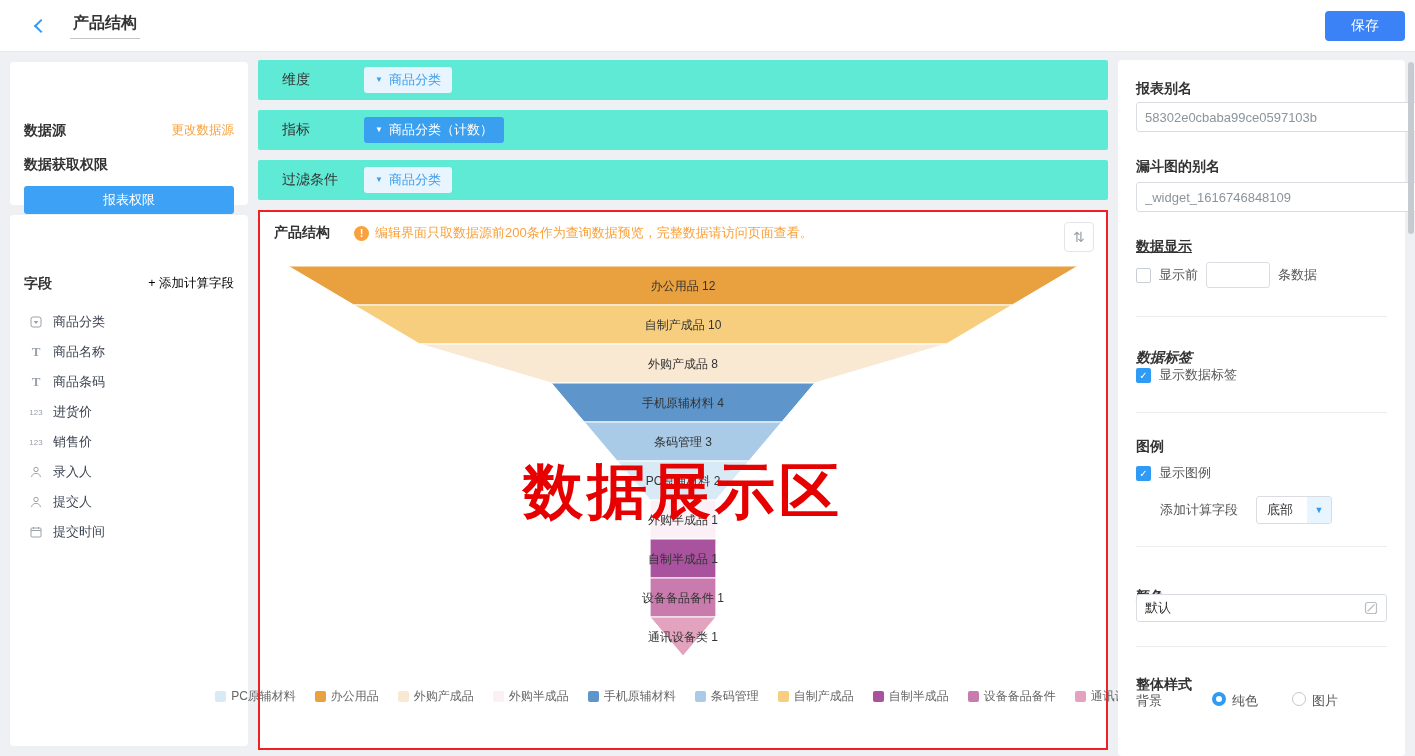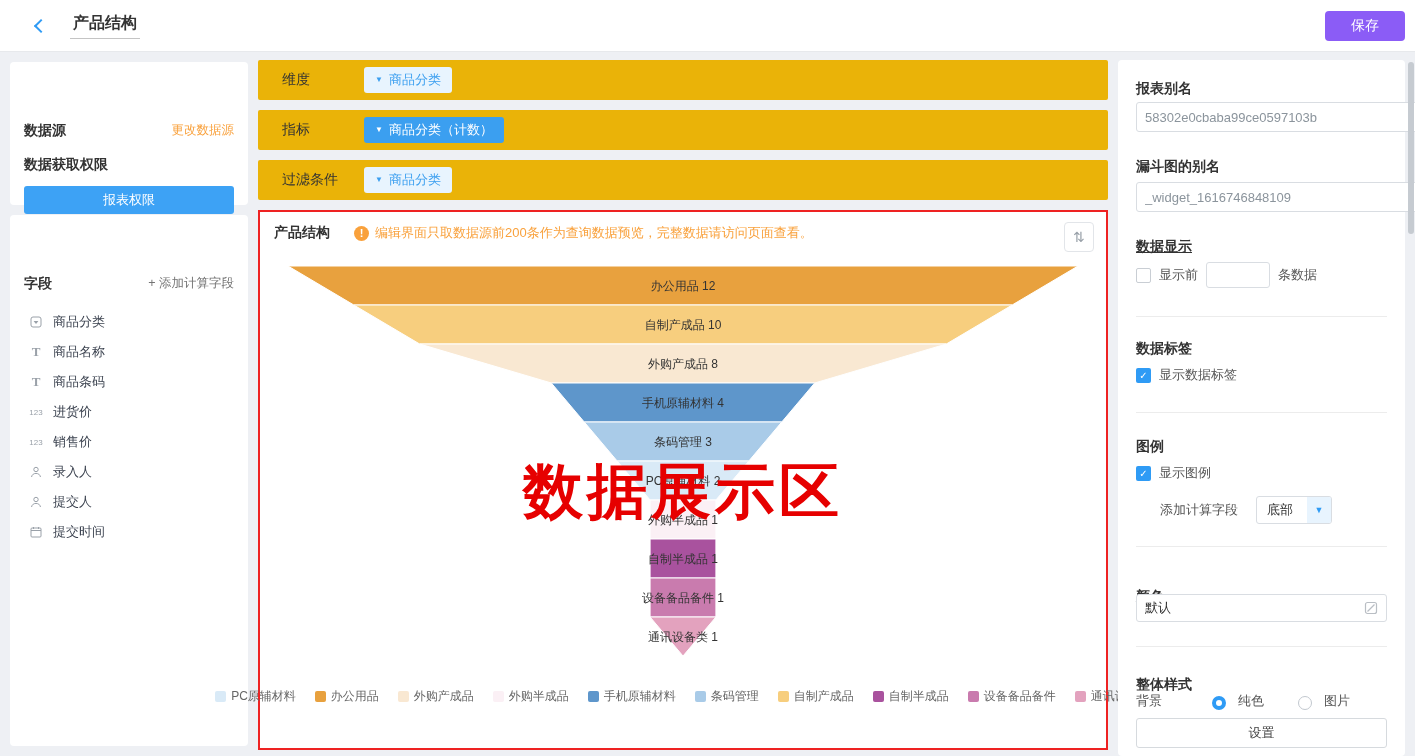--- a/index.html
+++ b/index.html
@@ -5,45 +5,45 @@
   *{margin:0;padding:0;box-sizing:border-box;}
   html,body{background:#eef0f4;}
   body{font-family:"Liberation Sans","DejaVu Sans",sans-serif;}
   .page{position:relative;width:1415px;height:756px;background:#eef0f4;overflow:hidden;}
 
   
   .topbar{position:absolute;left:0;top:0;width:100%;height:52px;background:#fff;border-bottom:1px solid #e7e9ec;display:flex;align-items:center;padding:0 10px 0 26px;z-index:5;}
   .back{width:26px;height:26px;display:flex;align-items:center;justify-content:center;cursor:pointer;}
   .chev{width:10px;height:10px;border-left:2px solid #2F9BF5;border-bottom:2px solid #2F9BF5;transform:rotate(45deg);display:inline-block;margin-left:4px;}
   .title{margin-left:18px;font-size:16px;font-weight:bold;color:#333;border-bottom:1px solid #c4c4c4;padding:0 3px 4px;}
-  .save{margin-left:auto;width:80px;height:30px;background:#8b5cf6;border:none;border-radius:4px;color:#fff;font-size:14px;cursor:pointer;}
+  .save{margin-left:auto;width:80px;height:30px;background:#3b82f6;border:none;border-radius:4px;color:#fff;font-size:14px;cursor:pointer;}
 
   .panel{position:absolute;background:#fff;border-radius:4px;}
   .panel-head{display:flex;align-items:flex-start;justify-content:space-between;margin-top:46px;}
   .h{font-size:14px;font-weight:bold;color:#333;}
   .link{font-size:12.5px;cursor:pointer;text-decoration:none;}
   .link.orange{color:#F9A13C;}
-  .link.blue{color:#737373;}
+  .link.blue{color:#000000;}
 
   
   .ds-panel{left:10px;top:62px;width:238px;height:143px;padding:14px;}
   .source-item{margin-top:12px;height:28px;background:#f4f6f8;border-radius:3px;display:flex;align-items:center;gap:7px;padding:0 8px;font-size:13px;color:#333;cursor:pointer;}
   .perm-title{margin-top:16px;}
   .perm-btn{margin-top:12px;width:100%;height:28px;background:#3DA2F5;color:#fff;border:none;border-radius:3px;font-size:13px;cursor:pointer;}
 
   
   .fields-panel{left:10px;top:215px;width:238px;height:531px;padding:14px;}
   .fields-list{margin-top:14px;}
   .field-row{display:flex;align-items:center;gap:9px;height:30px;font-size:13px;color:#3c4350;cursor:pointer;padding-left:4px;}
   .fi{width:16px;display:flex;align-items:center;justify-content:center;color:#9aa1a9;flex:0 0 16px;}
   .fi-text{font-family:"Liberation Serif","DejaVu Serif",serif;font-weight:bold;font-size:13px;color:#9aa1a9;}
   .fi-num{font-size:8px;color:#9aa1a9;letter-spacing:0;}
 
   
-  .cfg-row{position:absolute;left:258px;width:850px;height:40px;background:#eab308;border-radius:2px;display:flex;align-items:center;}
+  .cfg-row{position:absolute;left:258px;width:850px;height:40px;background:#5eead4;border-radius:2px;display:flex;align-items:center;}
   .cfg-label{width:106px;padding-left:24px;font-size:14px;color:#333;flex:0 0 106px;}
   .tags{display:flex;gap:8px;}
   .tag{height:26px;display:inline-flex;align-items:center;gap:6px;padding:0 11px;border-radius:3px;font-size:13px;cursor:pointer;}
   .tag.light{background:#E8F4FE;color:#3B9FF0;}
   .tag.solid{background:#3B9FF0;color:#fff;}
   .tg-caret{font-size:8px;line-height:1;}
 
   
   .chart-panel{position:absolute;left:258px;top:210px;width:850px;height:540px;background:#fff;border:2px solid #EE2222;}
   .chart-head{display:flex;align-items:center;padding:12px 14px 8px;}
@@ -67,21 +67,21 @@
   .cb.on{background:#2F9BF5;color:#fff;}
   .cb.off{background:#fff;border:1px solid #c9ced4;color:transparent;}
   .mini-input{width:64px;height:26px;border:1px solid #d9dde2;border-radius:3px;padding:0 6px;font-size:13px;}
   .select{display:inline-flex;align-items:center;height:28px;border:1px solid #d9dde2;border-radius:3px;overflow:hidden;cursor:pointer;margin-left:10px;background:#fff;}
   .sel-val{padding:0 14px 0 10px;font-size:13px;color:#333;min-width:42px;}
   .sel-caret{width:24px;align-self:stretch;background:#E8F4FE;color:#2F9BF5;font-size:9px;display:flex;align-items:center;justify-content:center;}
   .color-box{height:28px;border:1px solid #d9dde2;border-radius:3px;display:flex;align-items:center;justify-content:space-between;padding:0 8px;font-size:13px;color:#333;cursor:pointer;background:#fff;}
   .radio{width:14px;height:14px;border-radius:50%;display:inline-block;flex:0 0 14px;}
   .radio.on{border:4px solid #2F9BF5;background:#fff;}
   .radio.off{border:1px solid #c2c8cf;background:#fff;}
-  .radio-item{display:flex;align-items:flex-end;gap:12px;cursor:pointer;color:#555;font-size:13px;}
+  .radio-item{display:flex;align-items:flex-start;gap:6px;cursor:pointer;color:#555;font-size:13px;}
   .settings-btn{width:100%;height:30px;background:#fff;border:1px solid #d6dade;border-radius:3px;font-size:13px;color:#444;cursor:pointer;}
 
   .scroll-thumb{position:absolute;right:1px;top:62px;width:6px;height:172px;background:#c6cbd1;border-radius:3px;cursor:pointer;z-index:6;}
 </style>
 </head>
 <body>
 
 <div class="page">
 
   <header class="topbar">
@@ -287,21 +287,21 @@
 
     <div class="rp-abs rp-h" style="top:178px;text-decoration:underline;">数据显示</div>
     <div class="rp-abs rp-row" style="top:202px;">
       <span class="cb off">✓</span>
       <span>显示前</span>
       <input class="mini-input" style="">
       <span>条数据</span>
     </div>
     <div class="rp-abs divider" style="top:256px;"></div>
 
-    <div class="rp-abs rp-h" style="top:280px;">数据标签</div>
+    <div class="rp-abs rp-h" style="top:289px;font-style:italic;">数据标签</div>
     <div class="rp-abs rp-row" style="top:306px;">
       <span class="cb on">✓</span>
       <span>显示数据标签</span>
     </div>
     <div class="rp-abs divider" style="top:352px;"></div>
 
     <div class="rp-abs rp-h" style="top:378px;">图例</div>
     <div class="rp-abs rp-row" style="top:404px;">
       <span class="cb on">✓</span>
       <span>显示图例</span>
@@ -332,17 +332,16 @@
       <span>背景</span>
       <label class="radio-item" style="margin-left:42px;">
         <span class="radio on"></span>
         <span>纯色</span>
       </label>
       <label class="radio-item" style="margin-left:26px;">
         <span class="radio off"></span>
         <span>图片</span>
       </label>
     </div>
-    <button class="rp-abs settings-btn" style="top:658px;width:calc(100% - 36px);">设置</button>
   </aside>
 
   <div class="scroll-thumb"></div>
 </div>
 
 </body></html>

